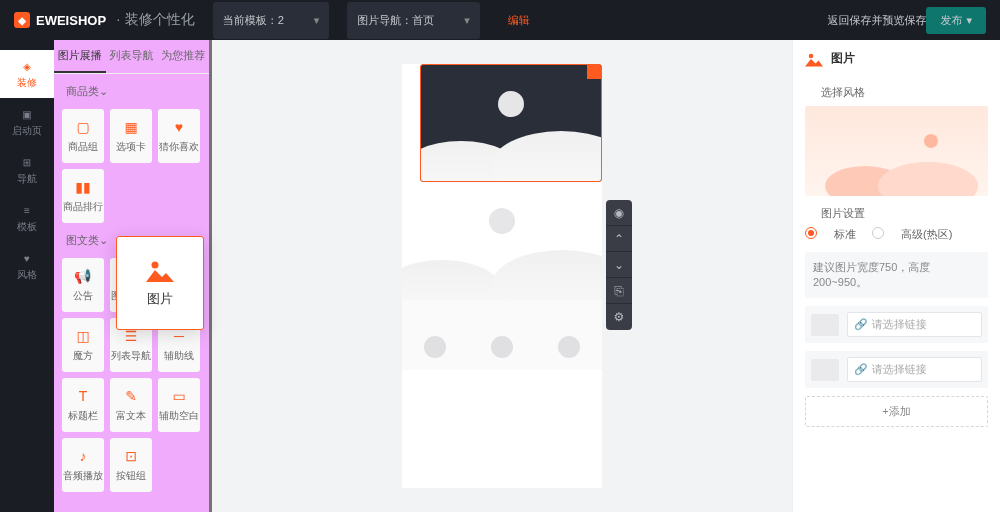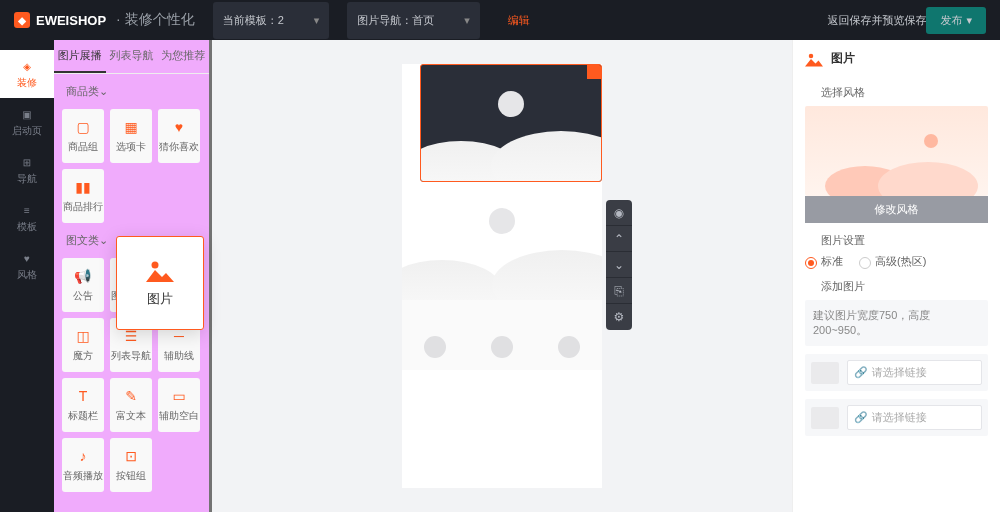--- a/index.html
+++ b/index.html
@@ -46,21 +46,21 @@
 .tb-btn{height:26px;display:flex;align-items:center;justify-content:center;color:#b5b9c2;font-size:12px;cursor:pointer;border-bottom:1px solid #2a2d34}
 .tb-btn:last-child{border:none}
 .right{width:208px;border-left:1px solid #eee;overflow-y:auto;padding:10px 12px 30px}
 .rhdr{display:flex;align-items:center;gap:8px;font-size:12px;font-weight:600;padding-bottom:8px}
 .rhdr-ico{width:18px;height:16px;color:#ff5a1f}
 .sect{font-size:11px;color:#666;margin:10px 16px 6px}
 .style-box{height:90px;background:linear-gradient(180deg,#ffe8dd,#fff4ee);border-radius:2px;position:relative;overflow:hidden}
 .style-box .sm-c{position:absolute;top:28px;right:50px;width:14px;height:14px;border-radius:50%;background:#ffb8a0}
 .style-btn{width:100%;background:#989ba3;color:#fff;text-align:center;padding:6px 0;font-size:11px;cursor:pointer}
 .radios{display:flex;gap:16px;margin:6px 0 10px}
-.radio{display:flex;align-items:flex-end;gap:4px;font-size:11px;color:#666;cursor:pointer}
+.radio{display:flex;align-items:flex-start;gap:17px;font-size:11px;color:#666;cursor:pointer}
 .rdot{width:12px;height:12px;border:1px solid #ccc;border-radius:50%;display:flex;align-items:center;justify-content:center}
 .rdot.on{border-color:#ff5a1f}
 .rdot.on::after{content:"";width:6px;height:6px;background:#ff5a1f;border-radius:50%}
 .hint{background:#f6f7f9;padding:8px;font-size:11px;color:#888;border-radius:2px;margin-bottom:8px}
 .link-row{display:flex;align-items:center;gap:8px;background:#f6f7f9;padding:6px;border-radius:2px;margin-bottom:8px}
 .thumb{width:28px;height:22px;background:#eaeaec;border-radius:2px}
 .link-in{flex:1;border:1px solid #e4e5e9;background:#fff;padding:4px 6px;font-size:11px;color:#aaa;border-radius:2px;display:flex;align-items:center;gap:4px}
 .add-btn{border:1px dashed #d4d6da;text-align:center;padding:7px 0;color:#888;font-size:11px;border-radius:2px;cursor:pointer}
 svg{display:block}
 </style>
@@ -233,48 +233,47 @@
           </svg>
       </span>
       <span>图片</span>
     </div>
     <div class="sect">选择风格</div>
     <div class="style-box">
       <div class="sm-c"></div>
       <div style="position:absolute;bottom:-10px;left:20px;width:80px;height:40px;border-radius:50%;background:#ffc9b8"></div>
       <div style="position:absolute;bottom:-14px;right:10px;width:100px;height:48px;border-radius:50%;background:#ffd9cc"></div>
     </div>
-    <div class="style-btn">修改风格</div>
     <div class="sect">图片设置</div>
     <div class="radios">
       <div class="radio">
           <span class="rdot on"></span>
           <span>标准</span>
         </div>
       <div class="radio">
           <span class="rdot"></span>
           <span>高级(热区)</span>
         </div>
     </div>
-    <div class="sect">添加图片</div>
     <div class="hint">建议图片宽度750，高度200~950。</div>
     <div class="link-row">
       <div class="thumb"></div>
       <div class="link-in">
           <span>🔗</span>
           <span>请选择链接</span>
         </div>
     </div>
     <div class="link-row">
       <div class="thumb"></div>
       <div class="link-in">
           <span>🔗</span>
           <span>请选择链接</span>
         </div>
     </div>
+    <div class="add-btn">+添加</div>
   </div>
 </div>
 
 <div class="float-card">
   <div class="big-ico">
     <svg viewBox="0 0 28 24" width="28" height="24">
         <circle cx="9" cy="7" r="3.5" fill="#ff5a1f"></circle>
         <path d="M0 24 L9 12 L16 19 L20 15 L28 24 Z" fill="#ff5a1f"></path>
       </svg>
   </div>

